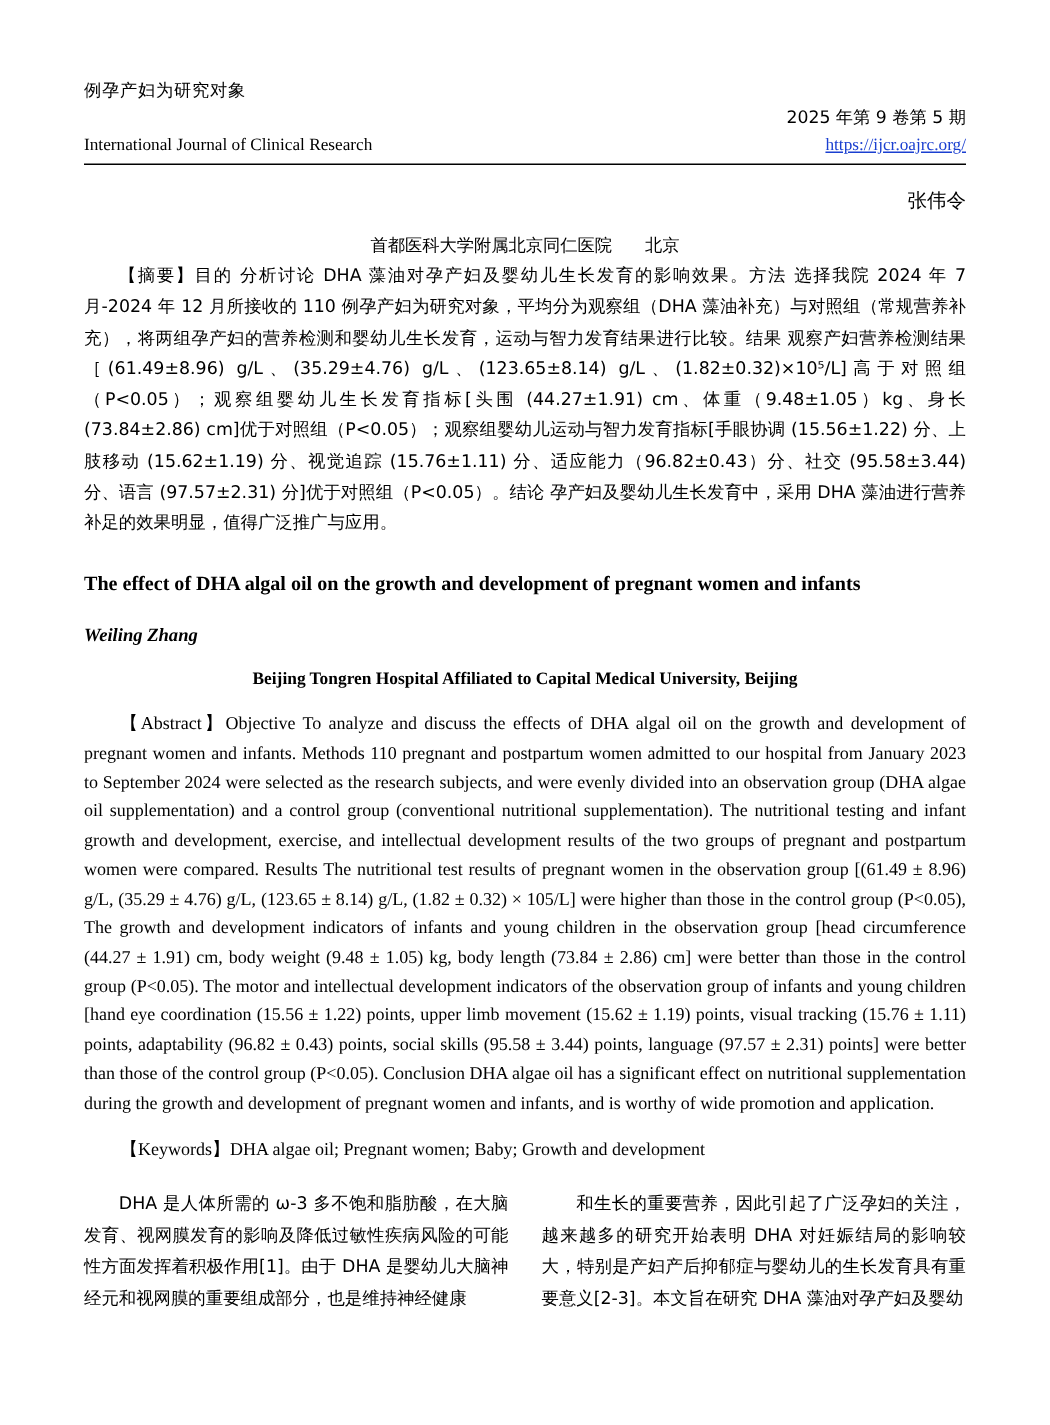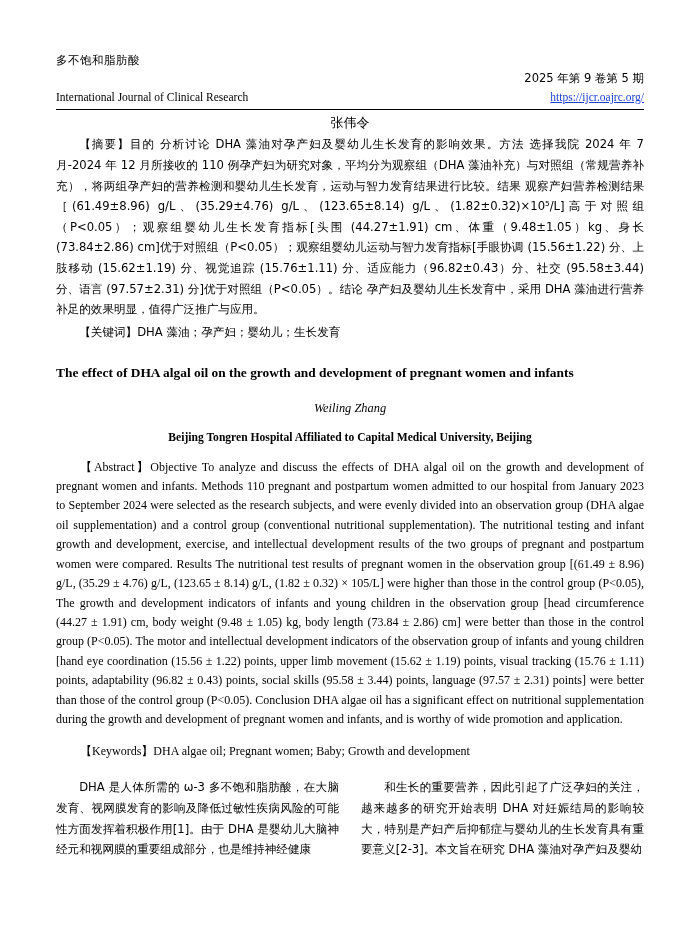--- a/index.html
+++ b/index.html
@@ -61,24 +61,24 @@
   
   .title-cn {
     text-align: center;
     font-family: "DejaVu Sans", sans-serif;
     font-size: 19px;
     font-weight: bold;
     margin-top: 22px;
     letter-spacing: 0.5px;
   }
   .author-cn {
-    text-align: center;
+    text-align: right;
     font-family: "DejaVu Sans", sans-serif;
     font-size: 13px;
-    margin-top: 4px;
+    margin-top: 15px;
   }
   .affil-cn {
     text-align: center;
     font-family: "DejaVu Sans", sans-serif;
     font-size: 11.5px;
     margin-top: 13px;
   }
   .affil-cn .gap { display:inline-block; width: 22px; }
 
   
@@ -110,25 +110,26 @@
 
   
   .title-en {
     font-family: "Liberation Serif", serif;
     font-size: 13.4px;
     font-weight: bold;
     margin-top: 20px;
     line-height: 1.5;
   }
   .author-en {
-    text-align: center;
+    text-align: left;
     font-family: "Liberation Serif", serif;
     font-size: 12.4px;
     font-style: italic;
     margin-top: 17px;
+    font-weight: bold;
   }
   .affil-en {
     text-align: center;
     font-family: "Liberation Serif", serif;
     font-size: 11.6px;
     font-weight: bold;
     margin-top: 15px;
   }
   .en-abs {
     font-family: "Liberation Serif", serif;
@@ -172,34 +173,36 @@
     font-size: 11.5px;
   }
 </style>
 </head>
 <body>
 
 <div class="page">
 
   <div class="runhead">
     <div class="runhead-left">
-      <div class="cn">多不饱和脂肪酸</div>
+      <div class="cn">例孕产妇为研究对象</div>
       <div class="en">International Journal of Clinical Research</div>
     </div>
     <div class="runhead-right">
       <div class="issue">2025 年第 9 卷第 5 期</div>
       <div class="url">https://ijcr.oajrc.org/</div>
     </div>
   </div>
   <div class="rule"></div>
 
   <div class="author-cn">张伟令</div>
+  <div class="affil-cn">
+    <span>首都医科大学附属北京同仁医院</span><span class="gap"></span><span>北京</span>
+  </div>
 
   <div class="cn-block">【摘要】目的 分析讨论 DHA 藻油对孕产妇及婴幼儿生长发育的影响效果。方法 选择我院 2024 年 7 月-2024 年 12 月所接收的 110 例孕产妇为研究对象，平均分为观察组（DHA 藻油补充）与对照组（常规营养补充），将两组孕产妇的营养检测和婴幼儿生长发育，运动与智力发育结果进行比较。结果 观察产妇营养检测结果［(61.49±8.96) g/L、(35.29±4.76) g/L、(123.65±8.14) g/L、(1.82±0.32)×10⁵/L]高于对照组（P&lt;0.05）；观察组婴幼儿生长发育指标[头围 (44.27±1.91) cm、体重（9.48±1.05）kg、身长 (73.84±2.86) cm]优于对照组（P&lt;0.05）；观察组婴幼儿运动与智力发育指标[手眼协调 (15.56±1.22) 分、上肢移动 (15.62±1.19) 分、视觉追踪 (15.76±1.11) 分、适应能力（96.82±0.43）分、社交 (95.58±3.44) 分、语言 (97.57±2.31) 分]优于对照组（P&lt;0.05）。结论 孕产妇及婴幼儿生长发育中，采用 DHA 藻油进行营养补足的效果明显，值得广泛推广与应用。</div>
-  <div class="cn-line">【关键词】DHA 藻油；孕产妇；婴幼儿；生长发育</div>
 
   <div class="title-en">The effect of DHA algal oil on the growth and development of pregnant women and infants</div>
   <div class="author-en">Weiling Zhang</div>
   <div class="affil-en">Beijing Tongren Hospital Affiliated to Capital Medical University, Beijing</div>
   <div class="en-abs">【Abstract】Objective To analyze and discuss the effects of DHA algal oil on the growth and development of pregnant women and infants. Methods 110 pregnant and postpartum women admitted to our hospital from January 2023 to September 2024 were selected as the research subjects, and were evenly divided into an observation group (DHA algae oil supplementation) and a control group (conventional nutritional supplementation). The nutritional testing and infant growth and development, exercise, and intellectual development results of the two groups of pregnant and postpartum women were compared. Results The nutritional test results of pregnant women in the observation group [(61.49 ± 8.96) g/L, (35.29 ± 4.76) g/L, (123.65 ± 8.14) g/L, (1.82 ± 0.32) × 105/L] were higher than those in the control group (P&lt;0.05), The growth and development indicators of infants and young children in the observation group [head circumference (44.27 ± 1.91) cm, body weight (9.48 ± 1.05) kg, body length (73.84 ± 2.86) cm] were better than those in the control group (P&lt;0.05). The motor and intellectual development indicators of the observation group of infants and young children [hand eye coordination (15.56 ± 1.22) points, upper limb movement (15.62 ± 1.19) points, visual tracking (15.76 ± 1.11) points, adaptability (96.82 ± 0.43) points, social skills (95.58 ± 3.44) points, language (97.57 ± 2.31) points] were better than those of the control group (P&lt;0.05). Conclusion DHA algae oil has a significant effect on nutritional supplementation during the growth and development of pregnant women and infants, and is worthy of wide promotion and application.</div>
   <div class="en-kw">【Keywords】DHA algae oil; Pregnant women; Baby; Growth and development</div>
 
   <div class="cols">
     <div class="col">
       <p>DHA 是人体所需的 ω-3 多不饱和脂肪酸，在大脑发育、视网膜发育的影响及降低过敏性疾病风险的可能性方面发挥着积极作用[1]。由于 DHA 是婴幼儿大脑神经元和视网膜的重要组成部分，也是维持神经健康</p>

